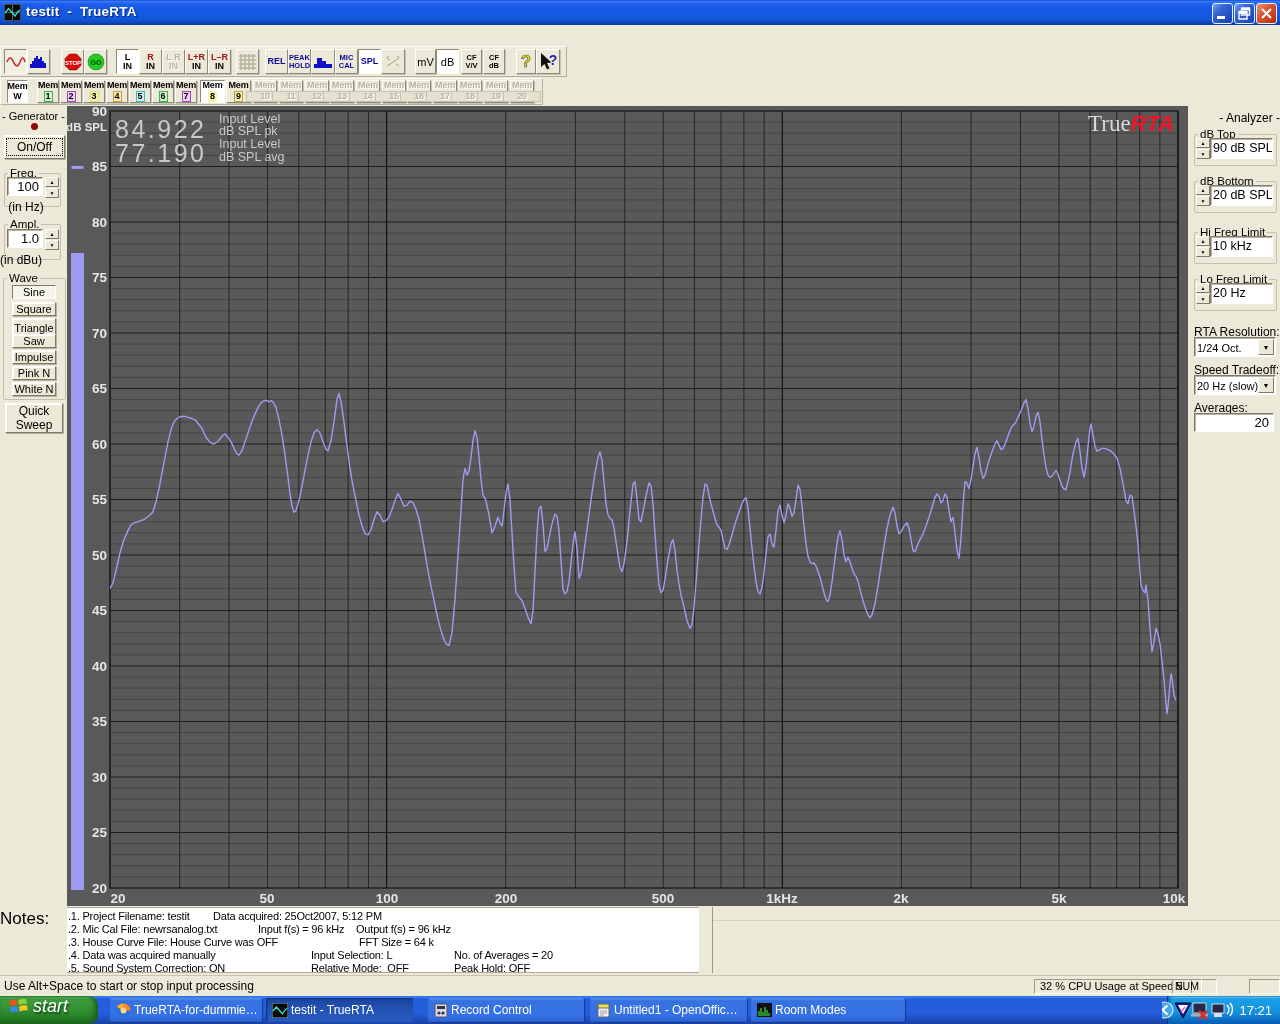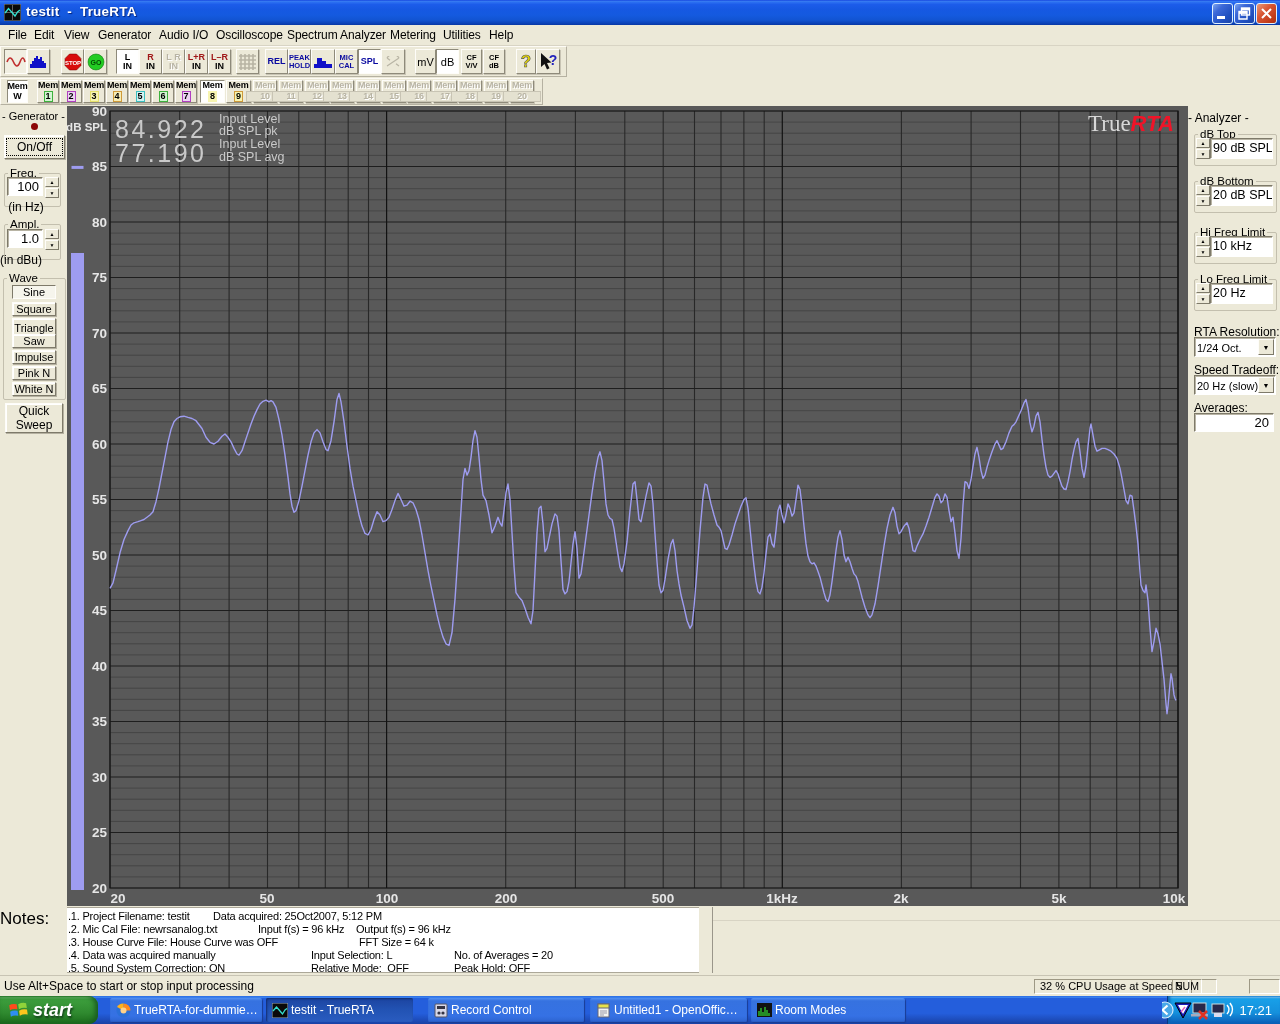--- a/index.html
+++ b/index.html
@@ -73,21 +73,21 @@
 .nt{position:absolute;left:0;width:1280px;font-size:11px;letter-spacing:-0.2px;color:#000;height:13px}
 .nt span{position:absolute;white-space:nowrap}
 
 #status{position:absolute;left:0;top:975px;width:1280px;height:21px;background:#ece9d8;border-top:1px solid #c8c4b4}
 .spanel{position:absolute;top:3px;height:15px;border:1px solid;border-color:#9d9884 #fff #fff #9d9884;font-size:11px;color:#000;overflow:hidden;white-space:nowrap}
 
 #task{position:absolute;left:0;top:996px;width:1280px;height:28px;
 background:linear-gradient(180deg,#245edc 0%,#3f8cf3 4%,#245edc 9%,#245edc 62%,#1941a5 100%)}
 .start{position:absolute;left:0;top:0;width:98px;height:28px;border-radius:0 9px 9px 0;
 background:linear-gradient(180deg,#2c8a2c 0%,#61b561 5%,#3d9e3d 12%,#2f8a2f 60%,#1e6f1e 95%);
-display:flex;align-items:center;color:#fff;font-size:18px;font-weight:bold;font-style:italic;text-shadow:1px 2px 2px #14401a;
+display:flex;color:#fff;font-size:18px;font-weight:normal;font-style:italic;text-shadow:1px 2px 2px #14401a;
 box-shadow:inset -3px 0 5px #1a5c20}
 .start svg{margin:0 3px 0 8px}
 .task{position:absolute;top:2px;height:24px;border-radius:2px;color:#fff;font-size:12px;display:flex;align-items:center;
 background:linear-gradient(180deg,#5591f2 0%,#3672e0 12%,#3571e4 75%,#2c63cf 100%);box-shadow:inset 0 -1px 1px #2a5cc4, 1px 1px 1px #1a3c94}
 .task.on{background:linear-gradient(180deg,#1c44a0 0%,#2253b4 50%,#2a5cc0 100%);box-shadow:inset 1px 1px 2px #122c6e}
 .tic{margin:0 3px 0 6px;display:flex}
 .ttl{white-space:nowrap;overflow:hidden}
 .tray{position:absolute;right:0;top:0;width:113px;height:28px;display:flex;align-items:center;
 background:linear-gradient(180deg,#1290e8 0%,#7ac2f2 4%,#18a0e8 10%,#1590dc 60%,#095bb5 100%);
 border-left:1px solid #0a3a80;box-shadow:inset 2px 0 3px #0c65b5}
@@ -114,32 +114,20 @@
           <rect x="7.5" y="5" width="8" height="2.4" fill="#fff"></rect>
           <rect x="5" y="8.5" width="8" height="2.4" fill="#fff"></rect>
         </svg>
       </div>
 <div class="wbtn cls" style="right:3px">
         <svg width="21" height="21" viewBox="0 0 21 21">
           <path d="M6 6 L15 15 M15 6 L6 15" stroke="#fff" stroke-width="2"></path>
         </svg>
       </div>
 </div>
-<div id="menu">
-      <span style="left:8px">File</span>
-      <span style="left:34px">Edit</span>
-      <span style="left:64px">View</span>
-      <span style="left:98px">Generator</span>
-      <span style="left:159px">Audio I/O</span>
-      <span style="left:216px">Oscilloscope</span>
-      <span style="left:287px">Spectrum Analyzer</span>
-      <span style="left:390px">Metering</span>
-      <span style="left:443px">Utilities</span>
-      <span style="left:489px">Help</span>
-    </div>
 <div id="tb1">
       <div class="band"></div>
       <div class="tb dn" style="left:4px;width:23px">
         <svg width="20" height="14" viewBox="0 0 20 14">
           <path d="M1 7 Q4 -1 7.5 7 T14 7 T19 7" fill="none" stroke="#c03030" stroke-width="1.6"></path>
         </svg>
       </div>
       <div class="tb " style="left:27px;width:23px">
         <svg width="18" height="13" viewBox="0 0 18 13">
           <path d="M0 13 L0 9 2 9 2 6 4 6 4 3 6 3 6 1 8 1 8 4 10 4 10 2 12 2 12 6 14 6 14 8 16 8 16 13 Z" fill="#1010c8"></path>
@@ -362,21 +350,21 @@
 <polyline points="43,482.3 46,476.8 49,464.5 53,446.8 57,433.5 61,424.6 64,419.0 67,416.8 71,415.7 74,414.6 77,413.5 80,411.3 83,409.0 86,405.7 89,395.7 92,382.4 95,366.9 98,351.3 101,335.8 104,323.6 107,315.8 110,312.5 113,310.8 117,310.2 121,311.4 125,312.5 129,314.7 135,322.5 139,331.3 143,336.3 147,338.0 151,335.2 155,330.2 158,328.0 161,331.3 164,335.8 167,342.4 170,348.0 172,349.1 175,344.7 178,335.8 181,326.9 184,318.0 187,310.2 190,303.6 193,298.0 196,295.3 199,294.2 202,295.8 204,294.7 206,295.8 209,301.4 212,313.6 215,329.1 218,349.1 221,371.3 223,387.9 225,400.2 227,406.3 229,404.6 232,394.6 235,380.2 238,364.6 241,349.1 244,335.8 247,326.9 250,323.6 253,326.9 256,335.8 259,343.6 261,344.7 264,334.7 267,315.8 270,293.6 272,287.5 274,295.8 277,315.8 280,340.2 283,362.4 286,380.2 289,394.6 292,409.0 295,420.1 298,427.4 301,429.0 304,423.5 307,413.5 310,405.7 313,409.0 316,415.7 319,414.6 322,411.3 325,403.5 328,394.6 331,387.4 334,393.5 337,400.2 340,399.1 343,395.2 346,396.8 349,403.5 352,413.5 355,429.0 358,446.8 361,464.5 364,480.1 367,494.5 370,508.9 373,521.1 376,531.1 379,537.8 382,539.5 385,526.7 388,493.4 391,449.0 394,404.6 396,373.5 398,362.4 400,369.1 402,364.6 404,351.3 406,334.7 408,324.7 410,331.3 412,351.3 414,373.5 416,389.1 419,394.6 422,409.0 425,426.8 428,420.1 431,411.3 433,416.8 435,420.1 437,404.6 439,386.8 441,378.0 443,393.5 445,426.8 447,460.1 449,486.7 452,491.2 455,494.5 458,502.3 461,511.2 464,517.8 466,504.5 468,465.6 470,426.8 472,402.4 474,400.2 476,417.9 478,445.7 480,442.3 482,432.4 485,417.9 488,407.9 490,410.1 492,424.6 494,454.6 496,483.4 498,487.9 500,485.6 502,475.6 504,456.8 506,437.9 508,425.7 510,442.3 512,472.3 514,467.9 516,453.4 519,431.2 522,409.0 525,386.8 528,366.9 531,351.3 533,345.8 535,354.6 537,375.7 539,397.9 541,409.0 543,412.4 545,413.5 547,422.4 550,442.3 553,461.2 555,465.6 557,457.9 560,435.7 563,404.6 566,378.0 568,375.7 570,393.5 572,413.5 574,415.7 576,405.7 579,390.2 582,376.9 584,380.2 586,397.9 588,427.9 590,455.7 592,479.0 594,486.7 596,484.5 598,473.4 601,453.4 604,437.9 606,433.5 608,444.6 610,464.5 612,477.9 614,489.0 617,501.2 620,514.5 623,522.3 625,518.9 627,501.2 630,464.5 633,424.6 636,391.3 638,378.0 640,379.1 642,389.1 644,397.9 647,409.0 650,419.0 652,421.2 654,424.6 656,433.5 658,442.3 660,443.4 662,439.0 665,429.0 668,417.9 671,409.0 674,400.2 677,393.5 679,391.8 681,402.4 683,422.4 685,442.3 687,460.1 689,475.6 691,485.6 693,487.9 695,481.2 697,466.8 699,447.9 701,431.2 703,427.9 705,437.9 707,441.2 709,424.6 711,404.6 713,399.1 715,409.0 717,416.8 719,409.0 721,397.9 723,402.4 725,410.1 727,406.8 729,393.5 731,379.1 733,383.5 735,400.2 737,420.1 739,437.9 741,450.1 743,455.7 745,457.9 747,456.8 749,460.1 751,465.6 753,471.2 755,479.0 757,486.7 759,493.4 761,495.6 763,489.0 765,475.6 767,460.1 769,444.6 771,431.2 773,424.6 775,433.5 777,449.0 779,455.7 781,451.2 783,455.7 785,462.3 787,467.9 789,470.1 791,475.6 793,483.4 795,491.2 798,501.2 801,508.9 803,511.7 805,508.9 808,497.8 811,480.1 814,460.1 817,440.1 820,422.4 823,409.0 826,401.3 828,406.8 830,420.1 832,427.9 834,425.7 837,420.1 840,416.8 842,422.4 844,433.5 846,444.6 848,445.7 850,440.1 853,433.5 856,427.9 859,420.1 862,411.3 865,401.3 868,391.3 870,387.9 872,390.2 874,396.8 876,394.6 878,387.9 880,391.3 882,404.6 884,415.7 886,411.3 888,426.8 890,444.6 892,452.3 894,432.4 896,399.1 898,375.7 900,376.9 902,382.4 904,373.5 906,360.2 908,348.0 910,341.3 912,351.3 914,364.6 916,372.4 918,369.1 920,361.3 922,354.6 925,345.8 928,338.0 930,334.7 932,339.1 934,343.6 936,342.4 939,335.8 942,326.9 945,320.2 947,318.6 949,315.8 951,311.4 954,304.7 957,296.9 959,293.6 961,302.5 963,316.9 965,325.8 967,320.2 969,310.2 971,306.4 973,315.8 975,333.6 977,349.1 979,361.3 981,369.1 983,371.3 985,370.2 987,367.4 989,364.6 991,368.0 993,374.6 995,380.2 997,383.0 999,383.5 1001,375.7 1003,365.8 1005,353.5 1007,343.6 1009,335.8 1011,332.4 1013,345.8 1015,362.4 1017,371.3 1019,360.2 1021,340.2 1023,322.5 1024,318.0 1026,329.1 1028,340.2 1030,345.2 1032,344.1 1035,342.4 1038,342.4 1041,343.6 1044,345.2 1047,348.0 1050,352.4 1053,362.4 1055,372.4 1057,383.5 1059,394.6 1061,397.9 1063,389.1 1065,390.2 1067,404.6 1069,420.1 1071,437.9 1073,466.8 1074,479.0 1076,484.5 1078,486.7 1079,479.0 1081,494.5 1083,522.3 1085,545.6 1087,535.6 1089,522.3 1091,527.8 1093,537.8 1095,555.6 1097,573.3 1099,597.7 1100,607.7 1101,600.0 1103,577.8 1104,567.8 1105,572.2 1107,588.9 1108,592.2 1109,594.4" fill="none" stroke="#9e9cf0" stroke-width="1.4" stroke-linejoin="round"></polyline>
 <text x="48" y="32" class="big">84.922</text>
 <text x="48" y="56" class="big">77.190</text>
 <text x="152" y="17" class="lvl">Input Level</text>
 <text x="152" y="29" class="lvl">dB SPL pk</text>
 <text x="152" y="41.5" class="lvl">Input Level</text>
 <text x="152" y="54.5" class="lvl">dB SPL avg</text>
 <text x="1021" y="25" class="logo1">True<tspan class="logo2">RTA</tspan></text>
 </svg>
 <div id="rpanel">
-<div class="lbl" style="left:0;top:6px;width:92px;text-align:left">- Analyzer -</div>
+<div class="lbl" style="left:0;top:6px;width:92px;text-align:right">- Analyzer -</div>
 <fieldset class="grp" style="left:6px;top:23px;width:83px;height:38px">
         <legend>dB Top</legend>
       </fieldset>
 <div class="spin" style="left:8px;top:33px">
         <div class="sb">▲</div>
         <div class="sb">▼</div>
       </div>
 <div class="edit" style="left:22px;top:33px;width:63px;height:21px;font-size:12.5px;padding:2px 0 0 2px">90 dB SPL</div>
 <fieldset class="grp" style="left:6px;top:70px;width:83px;height:38px">
         <legend>dB Bottom</legend>

